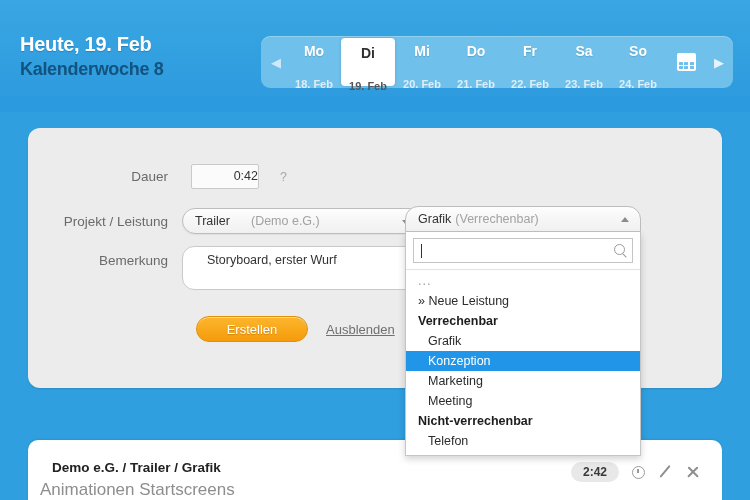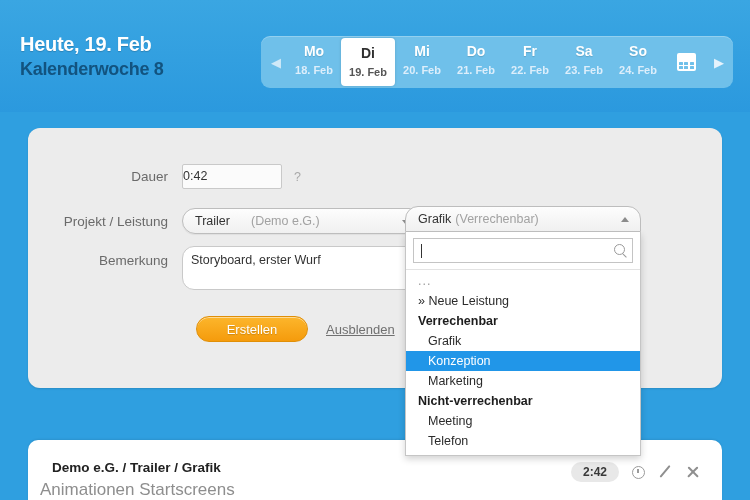--- a/index.html
+++ b/index.html
@@ -55,21 +55,21 @@
     cursor: pointer; border-radius: 6px;
     line-height: 1.05;
   }
   .day .dow {
     font-size: 14px; font-weight: bold; color: #ffffff;
     text-shadow: 0 1px 1px rgba(0,0,0,0.15);
     display:block;
   }
   .day .dnum {
     font-size: 11px; color: #ddeefb; font-weight: bold;
-    display:block; margin-top: 6px;
+    display:block; margin-top: 20px;
   }
   .day.active {
     background: #ffffff;
     box-shadow: 0 0 3px rgba(0,0,0,0.15);
     margin: 2px 0;
     border-radius: 4px;
   }
   .day.active .dow { color: #303030; text-shadow: none; }
   .day.active .dnum { color: #555555; }
   .cal-btn {
@@ -93,25 +93,25 @@
     width: 694px; height: 260px;
     background: #ececec;
     border-radius: 12px;
     box-shadow: 0 1px 2px rgba(0,0,0,0.12);
   }
   .row { position: absolute; display: flex; align-items: center; }
   .lbl {
     text-align: right; color: #6a6a6a; font-size: 13.5px;
     width: 128px; padding-right: 14px;
   }
-  .row-dauer { left: 26px; top: 36px; }
+  .row-dauer { left: 26px; top: 36px; gap: 9px; }
   .dauer-input {
-    width: 100px; height: 25px; background: #fbfbfb;
+    width: 68px; height: 25px; background: #fbfbfb;
     border: 1px solid #c9c9c9; border-radius: 2px;
-    text-align: left; font-size: 12.5px; color: #333;
+    text-align: right; font-size: 12.5px; color: #333;
     line-height: 23px;
   }
   .hint { margin-left: 12px; color: #a8a8a8; font-size: 12.5px; cursor: pointer; }
 
   .row-projekt { left: 26px; top: 80px; }
   .select-box {
     width: 240px; height: 26px;
     background: linear-gradient(#fdfdfd,#f0f0f0);
     border: 1px solid #bdbdbd; border-radius: 13px;
     display: flex; align-items: center; padding: 0 12px;
@@ -125,21 +125,21 @@
     width: 0; height: 0;
     border-left: 4px solid transparent; border-right: 4px solid transparent;
     border-top: 5px solid #8b8b8b;
   }
 
   .row-bemerkung { left: 26px; top: 118px; align-items: flex-start; }
   .row-bemerkung .lbl { padding-top: 7px; }
   .textarea {
     width: 240px; height: 44px; background: #ffffff;
     border: 1px solid #c9c9c9; border-radius: 12px;
-    font-size: 12.5px; color: #333; padding: 6px 8px;
+    font-size: 12.5px; color: #333; padding: 6px 24px;
   }
 
   .row-actions { left: 168px; top: 188px; align-items: center; }
   .btn-create {
     width: 112px; height: 26px;
     background: linear-gradient(#fcb62c,#f59b0c);
     border: 1px solid #e08f07; border-radius: 13px;
     color: #ffffff; font-size: 13px; font-weight: normal;
     display: flex; align-items: center; justify-content: center;
     text-shadow: 0 1px 1px rgba(0,0,0,0.18);
@@ -355,22 +355,22 @@
       </div>
     </div>
     <div class="dd-sep"></div>
 
     <div class="dd-item dots">...</div>
     <div class="dd-item">» Neue Leistung</div>
     <div class="dd-item group">Verrechenbar</div>
     <div class="dd-item child">Grafik</div>
     <div class="dd-item child selected">Konzeption</div>
     <div class="dd-item child">Marketing</div>
+    <div class="dd-item child">Meeting</div>
     <div class="dd-item group">Nicht-verrechenbar</div>
-    <div class="dd-item child">Meeting</div>
     <div class="dd-item child">Telefon</div>
   </div>
 </div>
 
 <div class="entry-card">
   <div class="entry-title">Demo e.G. / Trailer / Grafik</div>
   <div class="entry-sub">Animationen Startscreens</div>
   <div class="entry-actions">
     <div class="time-badge">2:42</div>
     <div class="ico-clock"></div>

